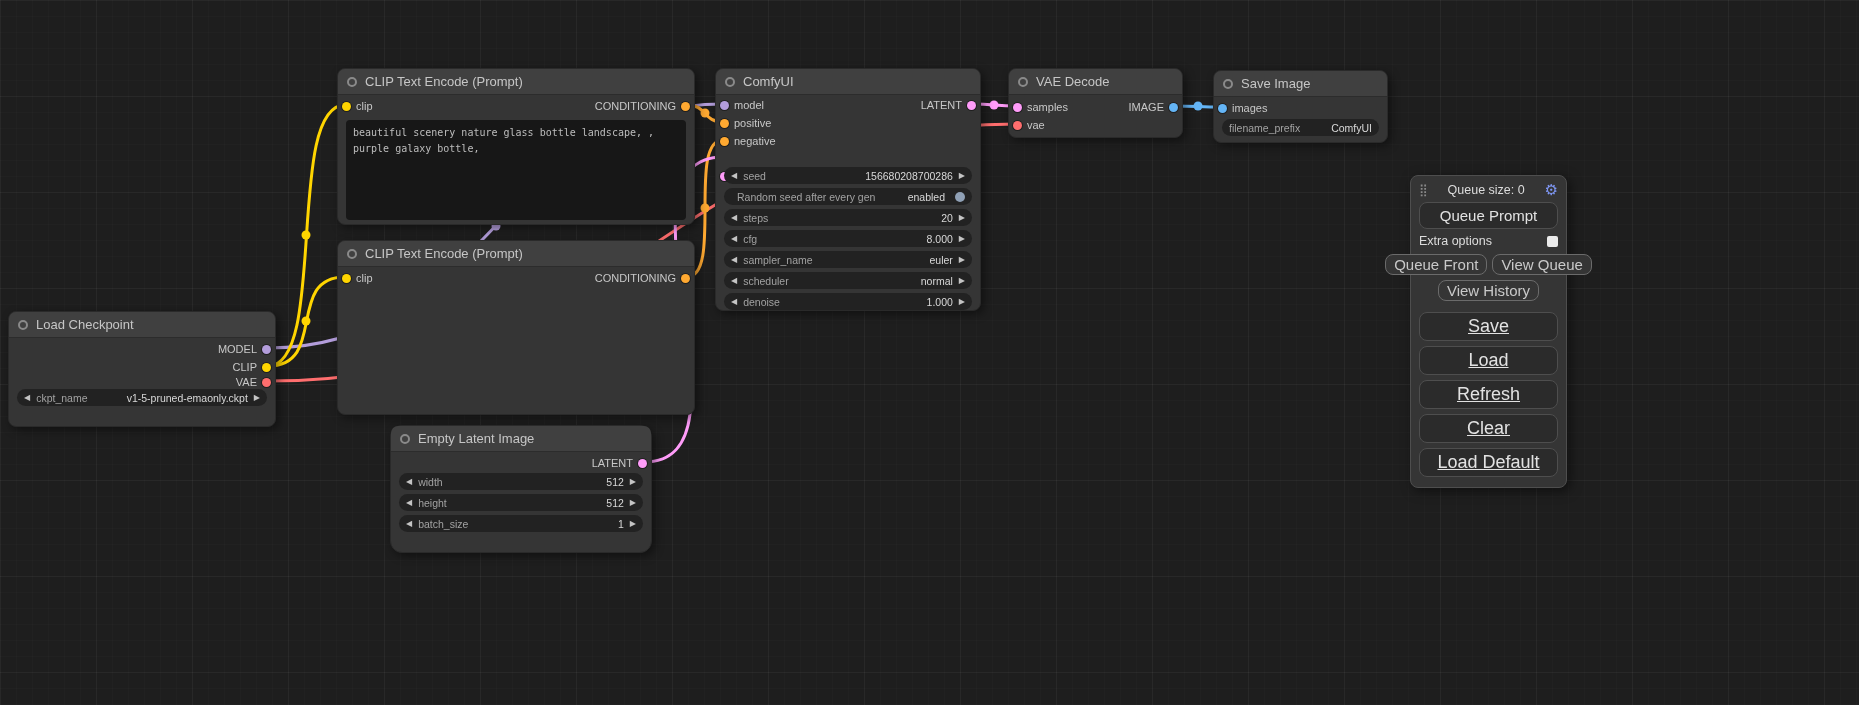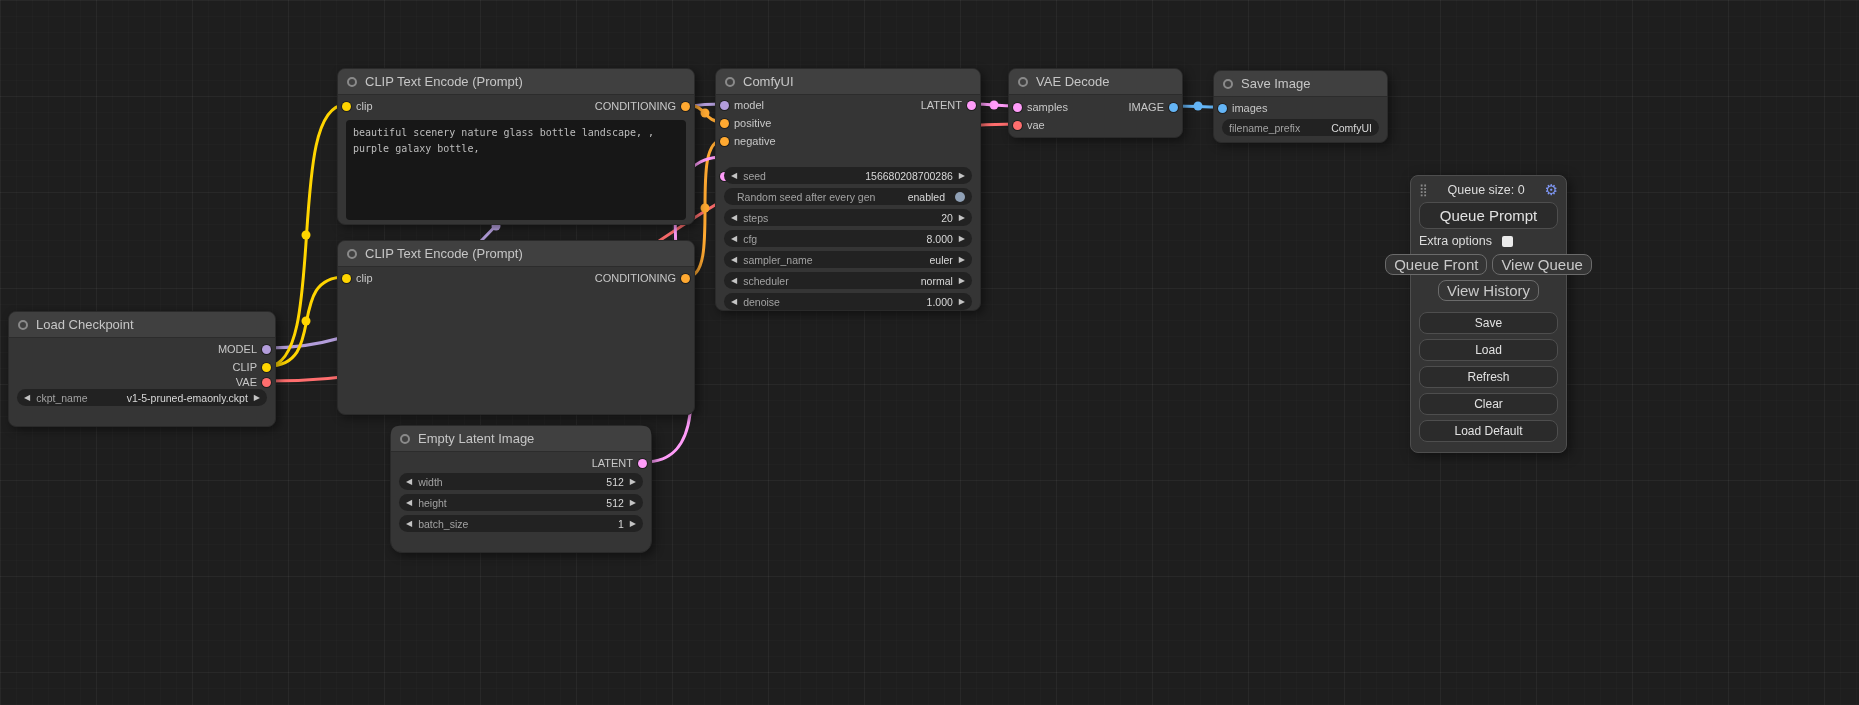--- a/index.html
+++ b/index.html
@@ -53,29 +53,29 @@
   }
   .qp-header { display:flex; align-items:center; margin-bottom:5px; }
   .drag-handle { color:#8a8a8a; font-size:12px; cursor:move; flex:0 0 auto; }
   .queue-size { flex:1; text-align:center; font-size:12.5px; color:#dcdcdc; }
   .gear { font-size:15px; line-height:1; flex:0 0 auto; cursor:pointer; }
   .btn {
     display:block; width:100%; background:#2b2b2b; border:1px solid #4e4e4e;
     border-radius:8px; color:#e2e2e2; font-family:inherit; text-align:center; cursor:pointer;
   }
   .btn-primary { font-size:15px; padding:4px 0; margin-bottom:5px; }
-  .extra-row { display:flex; align-items:center; justify-content:flex-start; gap:10px; font-size:12.5px; margin:3px 0 6px; }
+  .extra-row { display:flex; align-items:center; justify-content:space-between; gap:10px; font-size:12.5px; margin:3px 0 6px; }
   .checkbox { width:11px; height:11px; background:#ebebeb; border-radius:2px; cursor:pointer; }
   .pill-row { display:flex; justify-content:center; gap:5px; margin-bottom:5px; }
   .pill {
     background:#353535; border:1px solid #6b6b6b; border-radius:8px;
     color:#c9c9c9; font-size:15px; padding:1px 8px; font-family:inherit; cursor:pointer; white-space:nowrap;
   }
   .big-btns { display:flex; flex-direction:column; gap:5px; margin-top:11px; }
-  .btn-big { font-size:12px; padding:3px 0; }
+  .btn-big { font-size:18px; padding:3px 0;text-decoration:underline; }
 </style>
 </head>
 <body>
 
 <div class="canvas">
 
   <svg class="wires" width="1859" height="705" viewBox="0 0 1859 705">
     <path d="M268,348 C490,348 501,104 723,104" stroke="#B39DDB"></path>
     <path d="M268,366 C328,366 285,105 345,105" stroke="#FFD500"></path>
     <path d="M268,366 C328,366 285,277 345,277" stroke="#FFD500"></path>

